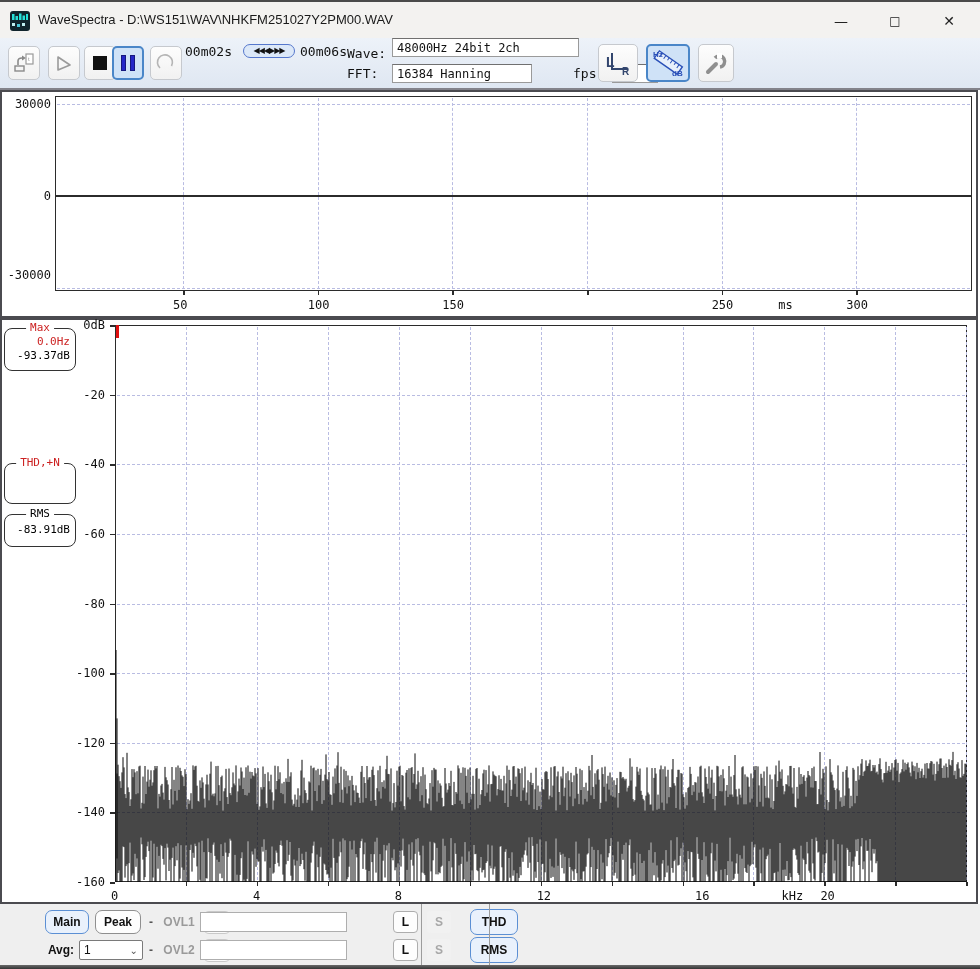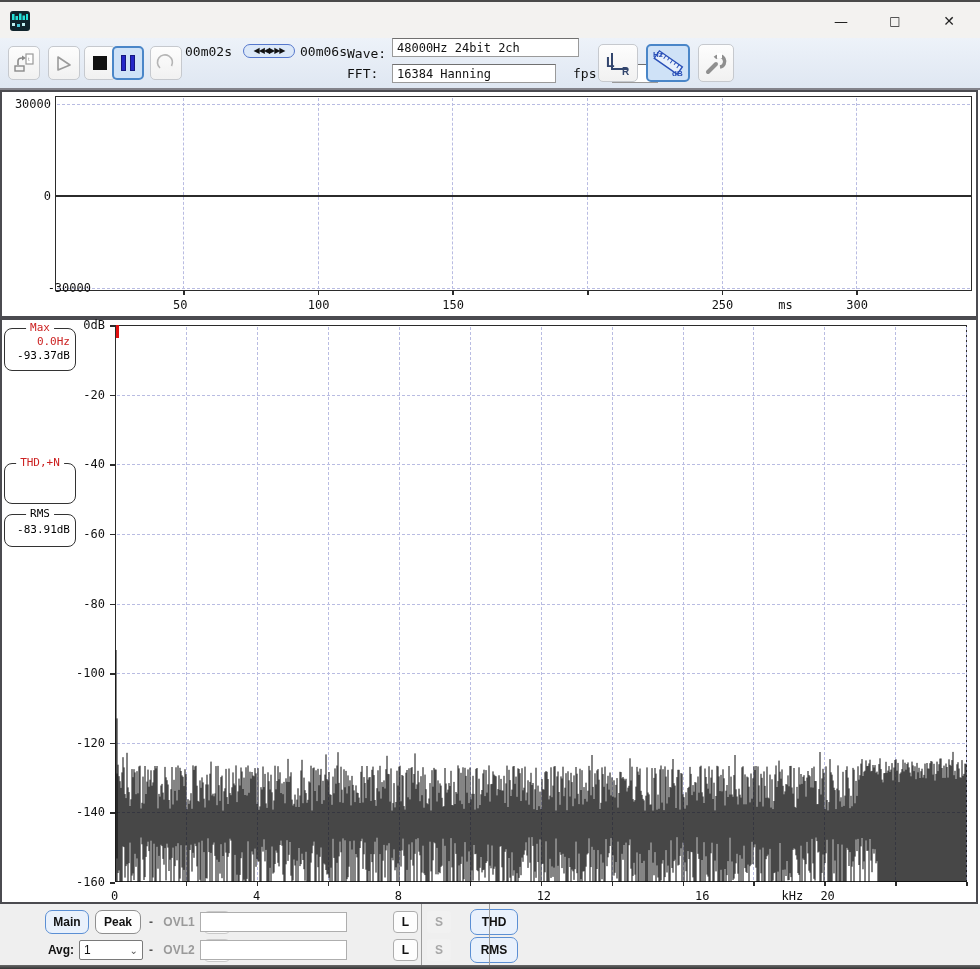--- a/index.html
+++ b/index.html
@@ -94,20 +94,21 @@
       <rect x="0" y="0" width="20" height="20" rx="3" fill="#10242c"></rect>
       <rect x="2" y="3" width="2.5" height="6" fill="#27e0d8"></rect>
       <rect x="5.5" y="5" width="2.5" height="4" fill="#27e0d8"></rect>
       <rect x="9" y="2.5" width="2.5" height="6.5" fill="#27e0d8"></rect>
       <rect x="12.5" y="4.5" width="2.5" height="4.5" fill="#27e0d8"></rect>
       <rect x="16" y="3" width="2" height="6" fill="#27e0d8"></rect>
       <rect x="2" y="12" width="3" height="3" fill="#bfeef0"></rect>
       <rect x="7" y="13" width="3" height="3" fill="#49c7d8"></rect>
       <rect x="12" y="12" width="3" height="3" fill="#bfeef0"></rect>
     </svg>
+    <span class="title-text">WaveSpectra - D:\WS151\WAV\NHKFM251027Y2PM00.WAV</span>
     <div class="win-btn min">—</div>
     <div class="win-btn max">□</div>
     <div class="win-btn close">✕</div>
   </div>
 
   <div class="toolbar">
     <div class="tbtn" style="left:8px">
       <svg width="22" height="22" viewBox="0 0 22 22">
         <rect x="2" y="14" width="9" height="5" fill="none" stroke="#8a8a8a" stroke-width="1.4"></rect>
         <path d="M5,13 L5,9 Q5,6 9,6 L11,6" fill="none" stroke="#8a8a8a" stroke-width="1.6"></path>
@@ -141,21 +142,21 @@
     <span class="ttime" style="left:300px">00m06s</span>
     <div class="slider-tick" style="left:188px"></div>
     <div class="slider-tick" style="left:341px"></div>
     <div class="slider-track">
       <div class="slider-thumb" style="left: 48.84px;"></div>
     </div>
 
     <span class="tlabel" style="left:347px; top:8px">Wave:</span>
     <div class="tfield" style="left:392px; top:0; width:187px">48000Hz 24bit 2ch</div>
     <span class="tlabel" style="left:347px; top:28px">FFT:</span>
-    <div class="tfield" style="left:392px; top:26px; width:164px">16384 Hanning</div>
+    <div class="tfield" style="left:392px; top:26px; width:140px">16384 Hanning</div>
     <span class="tlabel" style="left:573px; top:28px">fps:</span>
     <div class="tfield" style="left:612px; top:26px; width:46px"></div>
 
     <div class="tbtn" style="left:598px; width:40px; height:38px; top:6px">
       <svg width="28" height="28" viewBox="0 0 28 28">
         <path d="M8,4 L8,20 L24,20" fill="none" stroke="#33466e" stroke-width="2"></path>
         <text x="2" y="18" font-size="14" font-weight="bold" fill="#33466e">L</text>
         <text x="18" y="26" font-size="10" font-weight="bold" fill="#33466e">R</text>
       </svg>
     </div>
@@ -178,21 +179,21 @@
     </div>
   </div>
 
   <div class="panel wave-panel"></div>
   <div id="wave-layer" style="position:absolute; left:0; top:0; width:980px; height:969px; pointer-events:none;">
       <div class="plotframe" style="left: 55px; top: 96px; width: 917px; height: 195px;"></div>
       <div class="grid-h" style="left: 57px; top: 104px; width: 913px;"></div>
       <div class="axis-ylabel" style="left: 5px; top: 97px;">30000</div>
       <div class="axis-ylabel" style="left: 5px; top: 189px;">0</div>
       <div class="grid-h" style="left: 57px; top: 288px; width: 913px;"></div>
-      <div class="axis-ylabel" style="left: 5px; top: 281px; margin-left: 40px;">-30000</div>
+      <div class="axis-ylabel" style="left: 5px; top: 268px;">-30000</div>
       <div class="grid-v" style="left: 183.05px; top: 98px; height: 191px;"></div>
       <div class="tickmark" style="left: 183.05px; top: 291px; width: 1.5px; height: 4px;"></div>
       <div class="axis-xlabel" style="left: 173.05px; top: 298px;">50</div>
       <div class="grid-v" style="left: 317.7px; top: 98px; height: 191px;"></div>
       <div class="tickmark" style="left: 317.7px; top: 291px; width: 1.5px; height: 4px;"></div>
       <div class="axis-xlabel" style="left: 307.7px; top: 298px;">100</div>
       <div class="grid-v" style="left: 452.35px; top: 98px; height: 191px;"></div>
       <div class="tickmark" style="left: 452.35px; top: 291px; width: 1.5px; height: 4px;"></div>
       <div class="axis-xlabel" style="left: 442.35px; top: 298px;">150</div>
       <div class="grid-v" style="left: 587px; top: 98px; height: 191px;"></div>

